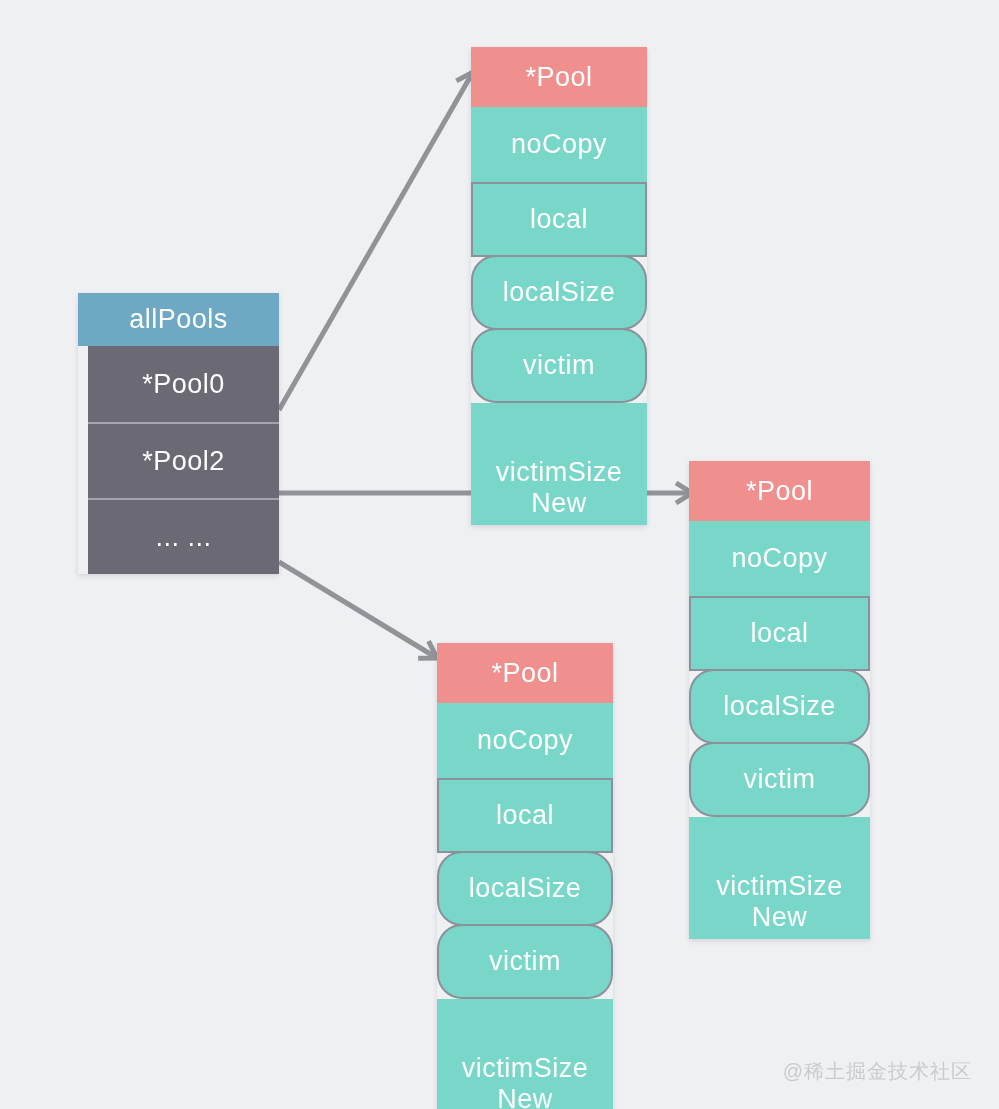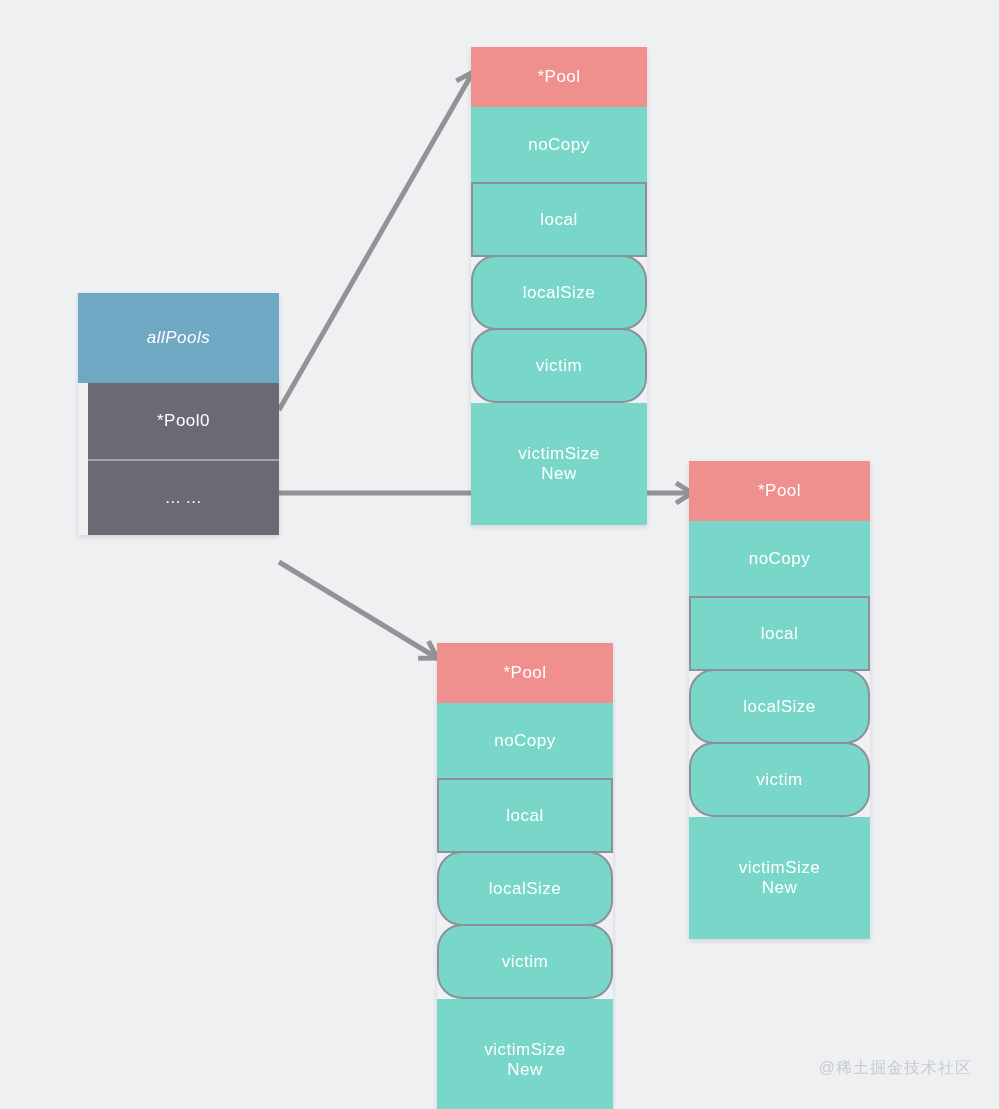--- a/index.html
+++ b/index.html
@@ -13,42 +13,42 @@
     background:var(--background);
     font-family:"Liberation Sans","DejaVu Sans",sans-serif;
     position:relative;
   }
   .canvas{position:absolute;inset:0;width:999px;height:1109px;overflow:hidden;}
   .arrows{position:absolute;left:0;top:0;}
   .arrow-stroke{stroke:var(--arrow);fill:none;stroke-width:5;}
   .box{position:absolute;box-shadow:0 2px 5px rgba(90,90,105,.18);}
   .hdr,.grow,.cell{
     display:flex;align-items:center;justify-content:center;
-    color:var(--text);font-size:17px;font-weight:500;letter-spacing:.5px;
+    color:var(--text);font-size:27px;font-weight:500;letter-spacing:.5px;
   }
   
   .allpools{left:78px;top:293px;width:201px;}
-  .allpools .hdr{height:90px;background:var(--allpools-header);font-style:italic;}
+  .allpools .hdr{height:53px;background:var(--allpools-header);}
   .allpools .grow{height:76px;background:var(--allpools-row);margin-left:10px;}
   .allpools .grow + .grow{border-top:2px solid var(--allpools-divider);}
   
   .pool .hdr{height:60px;background:var(--pool-header);}
   .pool .cell{height:75px;background:var(--pool-cell);}
   .pool .cell.outlined{border:2px solid var(--pool-cell-border);text-align:center;}
   .pool .cell.outlined + .cell.outlined{margin-top:-2px;border-radius:25px;}
   .pool .cell.tail{
-    height:122px;flex-direction:column;justify-content:center;
+    height:122px;flex-direction:column;justify-content:flex-end;
     padding:6px 11px;
   }
   .pool-top{left:471px;top:47px;width:176px;}
   .pool-right{left:689px;top:461px;width:181px;}
   .pool-bottom{left:437px;top:643px;width:176px;}
   .watermark{
     position:absolute;top:1058px;right:27px;
-    color:var(--watermark);font-size:16px;letter-spacing:1px;
+    color:var(--watermark);font-size:20px;letter-spacing:1px;
   }
 </style>
 </head>
 <body>
 
 <div class="canvas">
 
   <svg class="arrows" width="999" height="1109" viewBox="0 0 999 1109">
     <defs>
       <marker id="ah" markerUnits="userSpaceOnUse" markerWidth="24" markerHeight="24" refX="20" refY="12" orient="auto">
@@ -56,20 +56,21 @@
       </marker>
     </defs>
     <line class="arrow-stroke" x1="279" y1="410" x2="473" y2="72" marker-end="url(#ah)"></line>
     <line class="arrow-stroke" x1="279" y1="493" x2="692" y2="493" marker-end="url(#ah)"></line>
     <line class="arrow-stroke" x1="279" y1="562" x2="437" y2="658" marker-end="url(#ah)"></line>
   </svg>
 
   <div class="box allpools">
     <div class="hdr">allPools</div>
     <div class="grow">*Pool0</div>
+    <div class="grow">*Pool2</div>
     <div class="grow">... ...</div>
   </div>
 
   <div class="box pool pool-top">
     <div class="hdr">*Pool</div>
     <div class="cell">noCopy</div>
     <div class="cell outlined">local</div>
     <div class="cell outlined">localSize</div>
     <div class="cell outlined">victim</div>
     <div class="cell tail">

